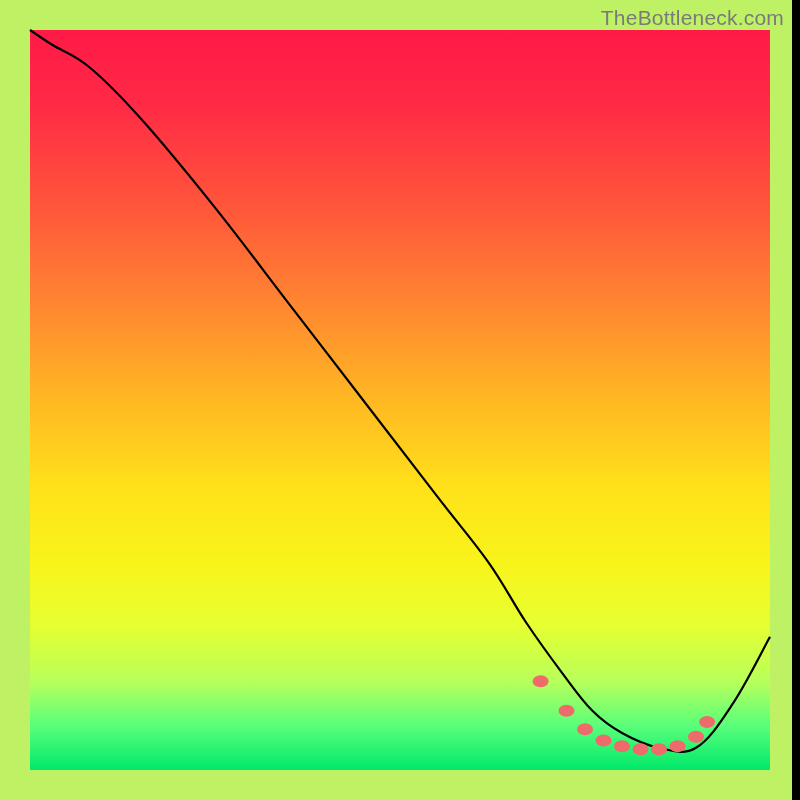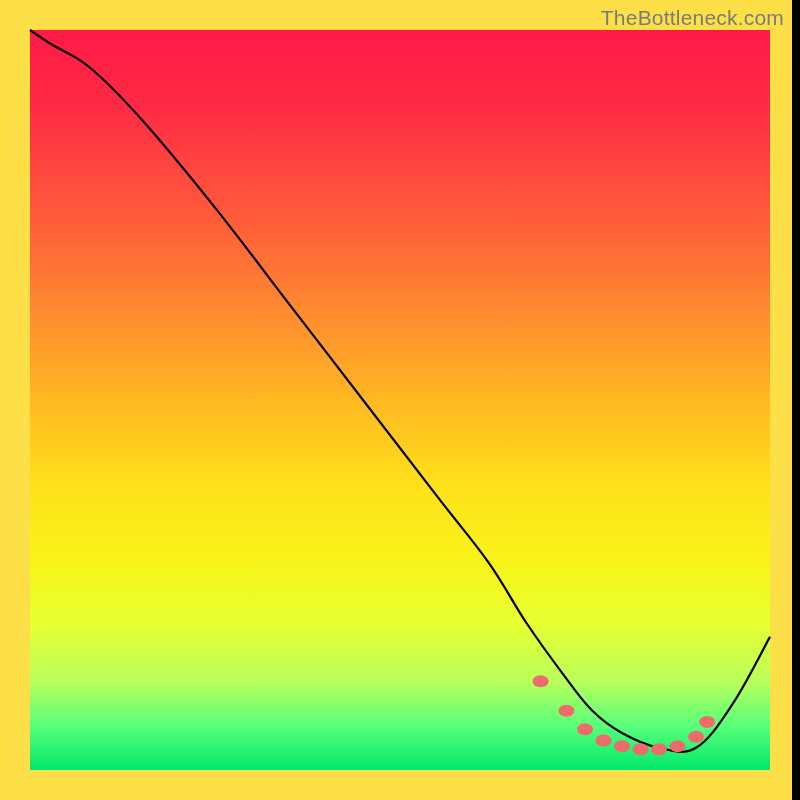--- a/index.html
+++ b/index.html
@@ -1,21 +1,21 @@
 <!DOCTYPE html>
 <html><head>
 <meta charset="utf-8">
 <style>
   * { margin: 0; padding: 0; box-sizing: border-box; }
   html, body { width: 800px; height: 800px; overflow: hidden; background: #000; }
   .frame {
     position: relative;
     width: 792px;
     height: 800px;
-    background: #fde047;
+    background: #bef264;
   }
   .plot-area {
     position: absolute;
     left: 30px;
     top: 30px;
     width: 740px;
     height: 740px;
     background: linear-gradient(to bottom,
       #ff1a47 0%,
       #ff2a45 10%,

